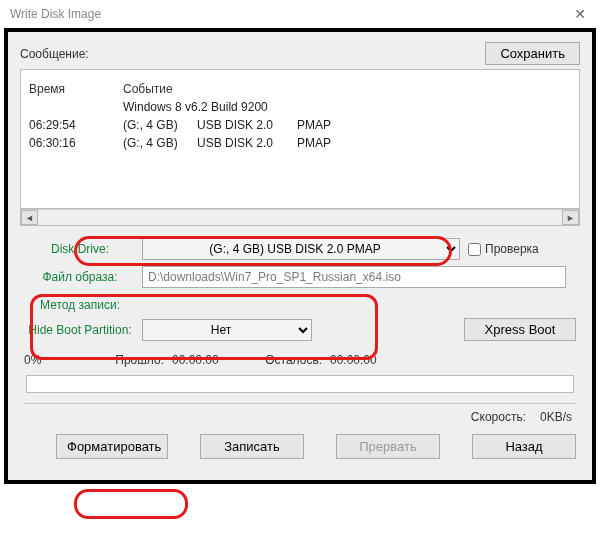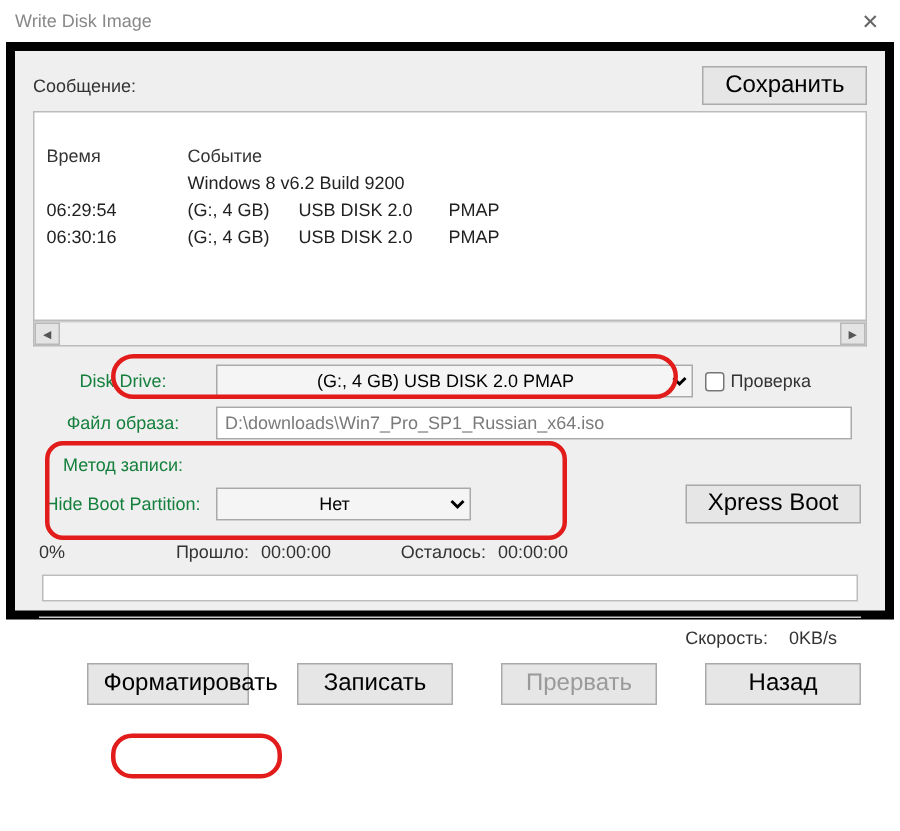--- a/index.html
+++ b/index.html
@@ -22,44 +22,44 @@
     font-size: 12px;
   }
   .titlebar .close {
     font-size: 14px;
     color: #666;
     padding: 0 6px;
     cursor: default;
   }
   .content {
     background: #efefef;
-    border: 6px solid #000000;
+    border: 4px solid #000000;
     margin: 0 4px 4px 4px;
     padding: 10px 12px 8px 12px;
-    height: 385px;
+    height: 456px;
   }
   .row { display: flex; align-items: center; }
   .msg-row { justify-content: space-between; margin-bottom: 4px; }
   .btn {
     background: #e6e6e6;
     border: 1px solid #aaa;
     padding: 3px 14px;
     font-family: inherit;
-    font-size: 16px;
+    font-size: 13px;
     cursor: default;
     min-width: 80px;
     text-align: center;
     margin-left: 32px;
   }
   .btn:disabled { color: #9a9a9a; }
   .log-box {
     background: #fff;
     border: 1px solid #bbb;
     height: 140px;
-    padding: 22px 8px;
+    padding: 12px 8px;
     position: relative;
     margin-bottom: 0;
   }
   .log-head { display: flex; font-size: 12px; color: #333; }
   .log-head .col-time { width: 94px; }
   .log-rows { margin-top: 2px; font-size: 12px; color: #222; }
   .log-rows .lr { display: flex; line-height: 18px; align-items: center; }
   .lr .c-time { width: 94px; }
   .lr .c-drv  { width: 74px; }
   .lr .c-dev  { width: 100px; }
@@ -100,21 +100,21 @@
     position: absolute; pointer-events: none;
   }
   .hl-drive { left: 74px; top: 236px; width: 378px; height: 30px; }
   .hl-method { left: 30px; top: 294px; width: 348px; height: 66px; border-radius: 12px; }
   .hl-format { left: 74px; top: 489px; width: 114px; height: 30px; border-radius: 14px; }
 
   .progress-row { display: flex; align-items: center; margin-top: 12px; }
   .progress-row .pl { width: 106px; text-align: right; padding-right: 10px;}
   .progress-row .pct { width: 78px; }
   .hr { border: none; border-top: 1px solid #c9c9c9; margin: 10px 0 6px 0; }
-  .speed-row { display: flex; justify-content: flex-end; align-items: flex-end; margin: 6px 16px 10px 0; }
+  .speed-row { display: flex; justify-content: flex-end; align-items: flex-end; margin: 6px 4px 10px 0; }
   .speed-row .sl { margin-right: 14px; }
   .btn-row { display: flex; justify-content: center; margin-top: 4px; }
   .btn-row .btn { min-width: 104px; padding: 4px 10px; }
 </style>
 </head>
 <body>
 
 <div class="titlebar">
   <span>Write Disk Image</span>
   <span class="close">✕</span>

